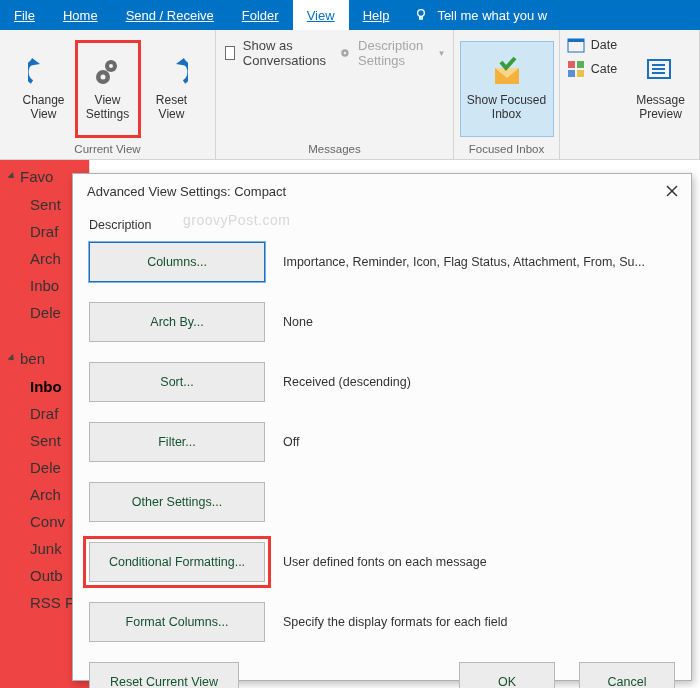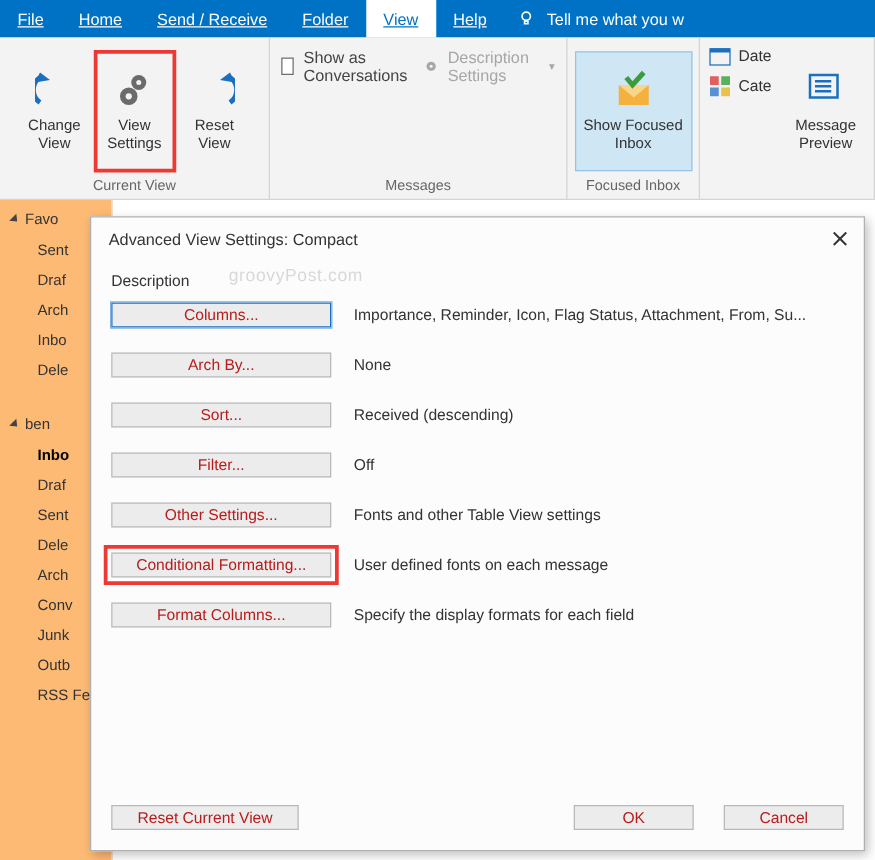--- a/index.html
+++ b/index.html
@@ -114,23 +114,23 @@
   .small-right .srow { display:flex; align-items:center; gap:6px;}
   .small-right .ico-s { width:18px; height:18px; }
   
   .navpane {
     position: absolute;
     top: 160px;
     left: 0;
     width: 90px;
     height: 528px;
     border-right: 1px solid #e2e2e2;
-    background: #fdba74;
+    background: #ef4444;
     overflow: hidden;
-    font-size: 12px;
+    font-size: 15px;
   }
   .nav-section {
     display: flex; align-items:center; gap:2px;
     padding: 8px 4px 6px 6px;
     font-weight: 400;
     white-space: nowrap;
   }
   .nav-item {
     padding: 5px 0 5px 30px;
     white-space: nowrap;
@@ -175,25 +175,25 @@
   .watermark {
     position:absolute; top:4px; left:110px;
     color:#d8d8d8; font-size:14px; letter-spacing:0.5px;
     pointer-events:none;
   }
   .drow {
     display:flex; align-items:center; gap:18px;
     margin-bottom: 20px;
   }
   .dbtn {
-    width: 176px; height: 20px;
+    width: 176px; height: 40px;
     background: #ececec;
     border: 1px solid #b9b9b9;
     font-size: 12.5px;
-    color:#b91c1c;
+    color:#14532d;
     display:flex; align-items:center; justify-content:center;
     cursor:default;
   }
   .dbtn.focus { border:1px solid #1a6fc0; outline:1px solid #7fb2e0; }
   .dval { font-size:12.5px; color:#333; white-space:nowrap; overflow:hidden; text-overflow:ellipsis; flex:1;}
   .dlg-footer {
     display:flex; gap:14px; padding: 0 16px 16px 16px;
     align-items:center;
   }
   .ok-cancel { margin-left:auto; display:flex; gap:24px;}
@@ -381,21 +381,20 @@
     <div class="drow">
       <div class="dbtn">Sort...</div>
       <div class="dval">Received (descending)</div>
     </div>
     <div class="drow">
       <div class="dbtn">Filter...</div>
       <div class="dval">Off</div>
     </div>
     <div class="drow">
       <div class="dbtn">Other Settings...</div>
-      <div class="dval">Fonts and other Table View settings</div>
     </div>
     <div class="drow">
       <div class="dbtn hl-red-dlg">Conditional Formatting...</div>
       <div class="dval">User defined fonts on each message</div>
     </div>
     <div class="drow">
       <div class="dbtn">Format Columns...</div>
       <div class="dval">Specify the display formats for each field</div>
     </div>
   </div>

